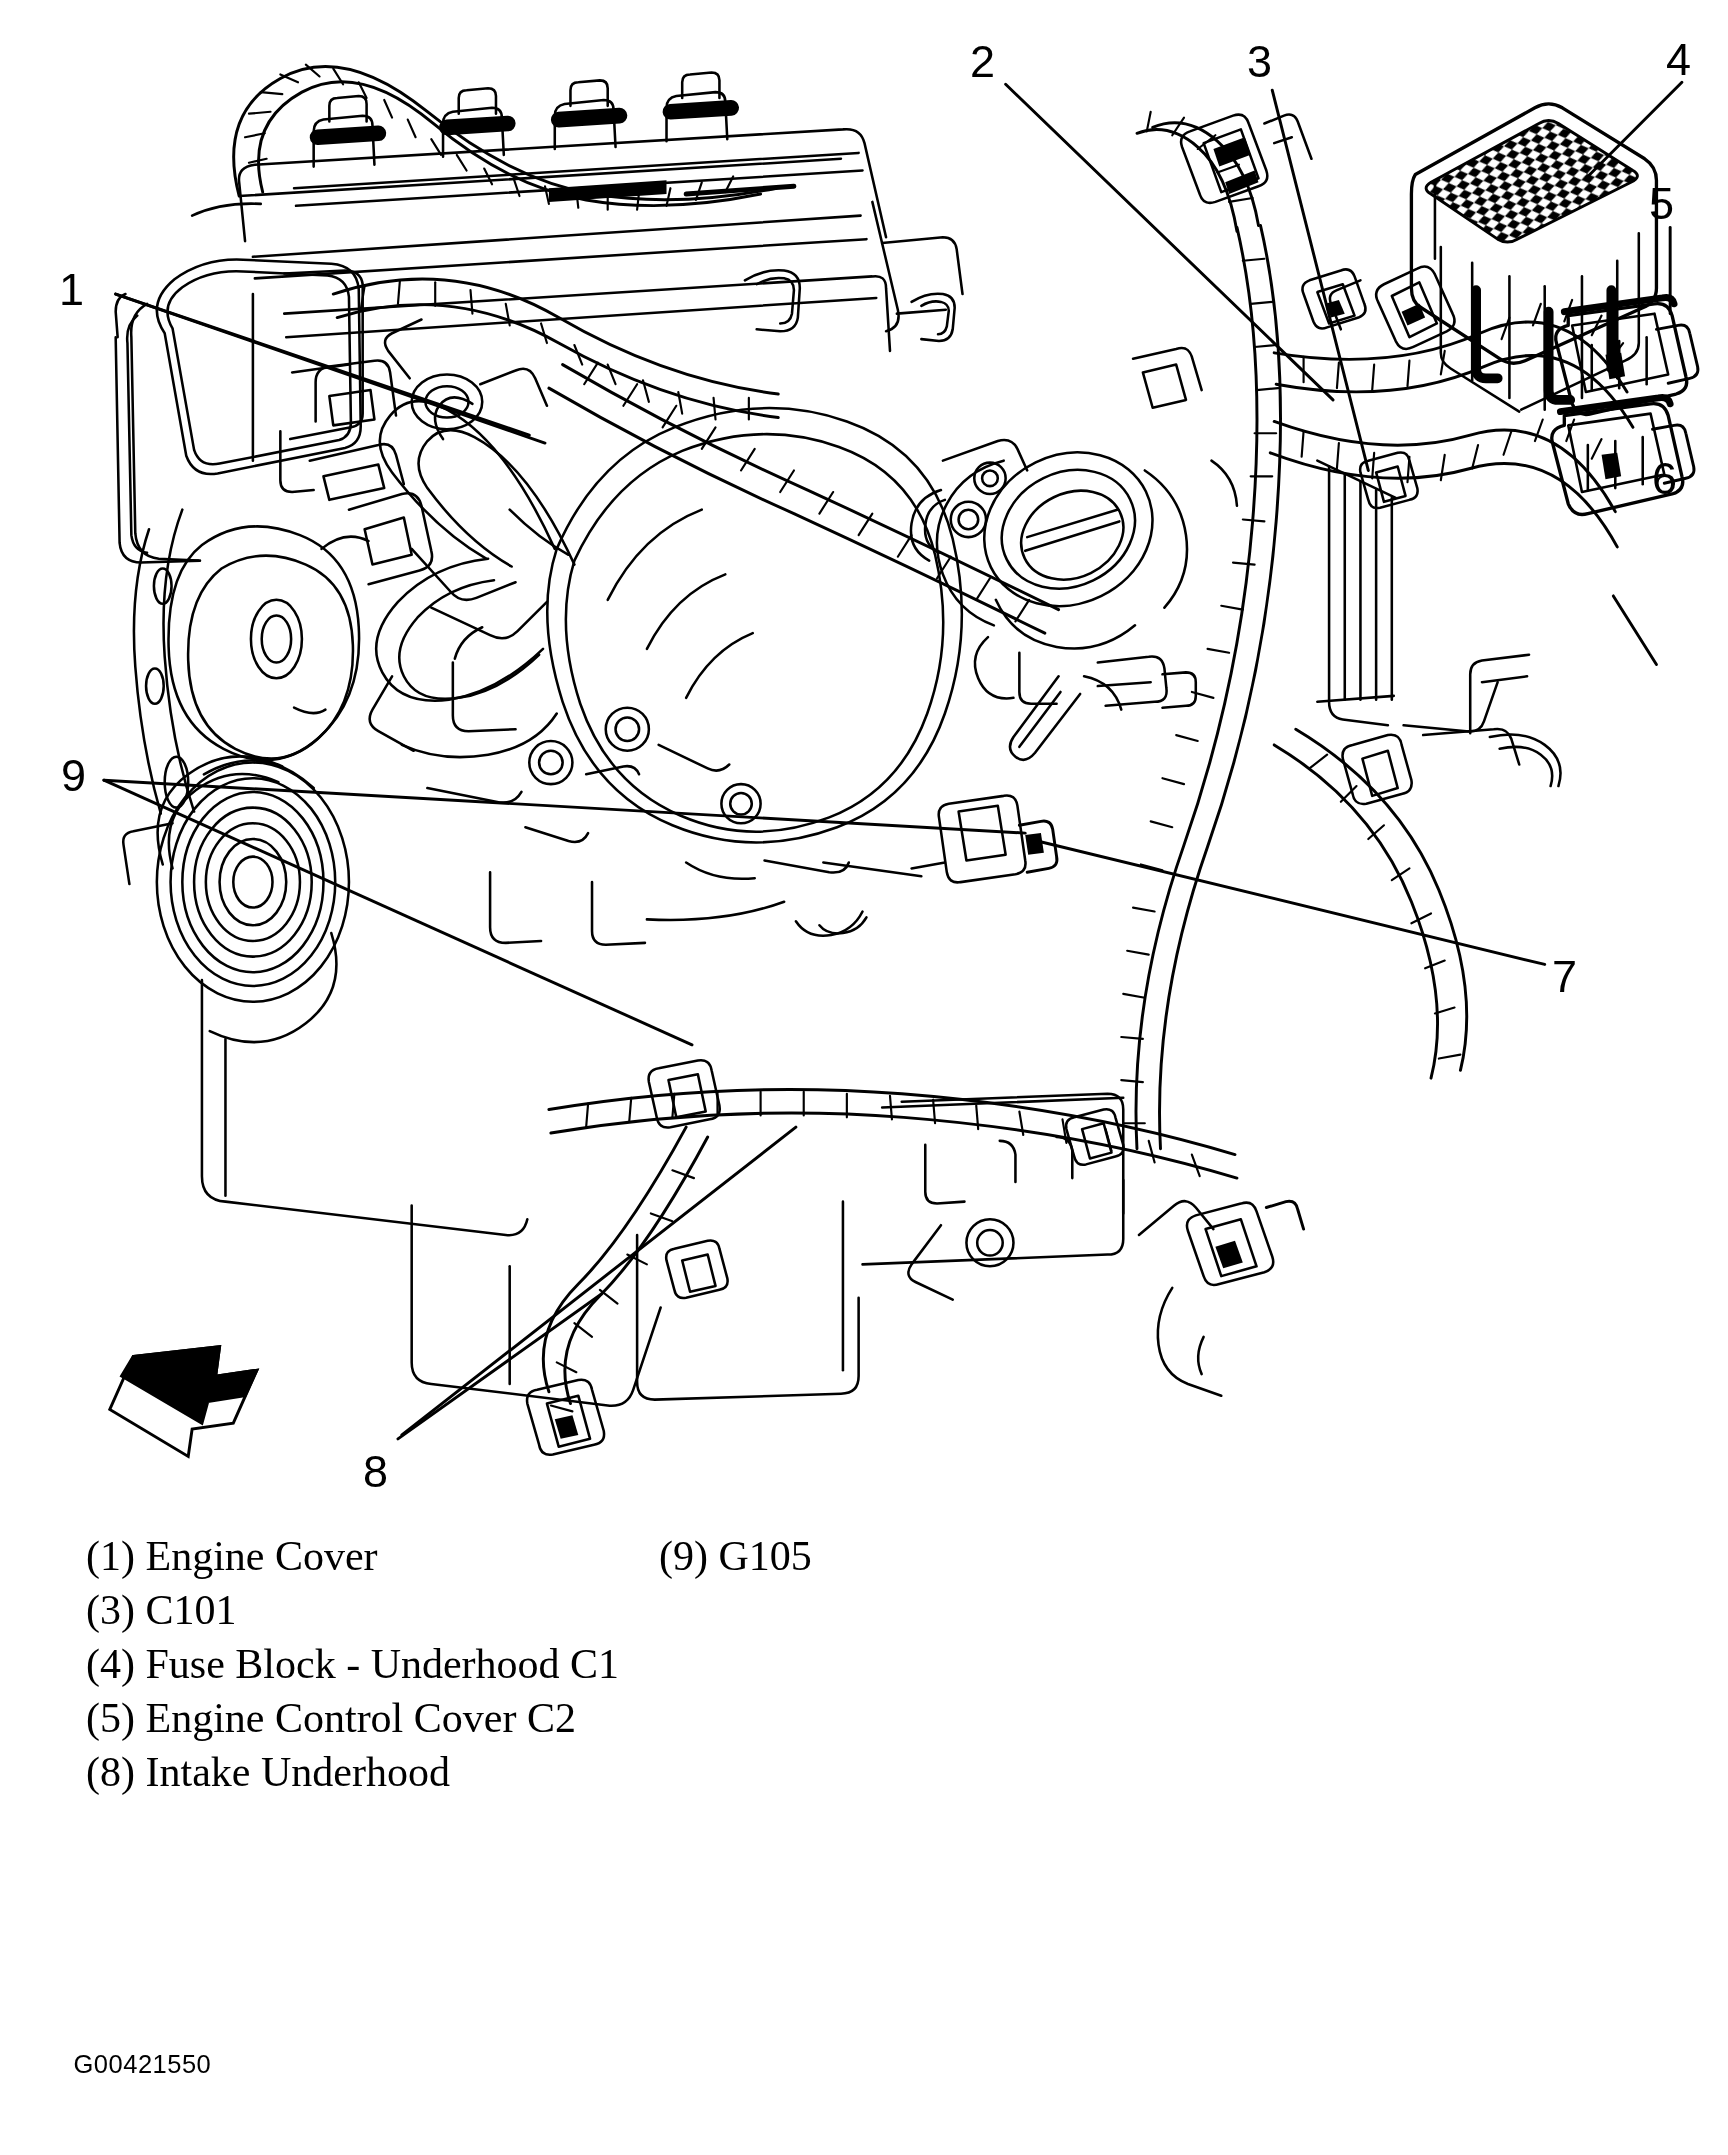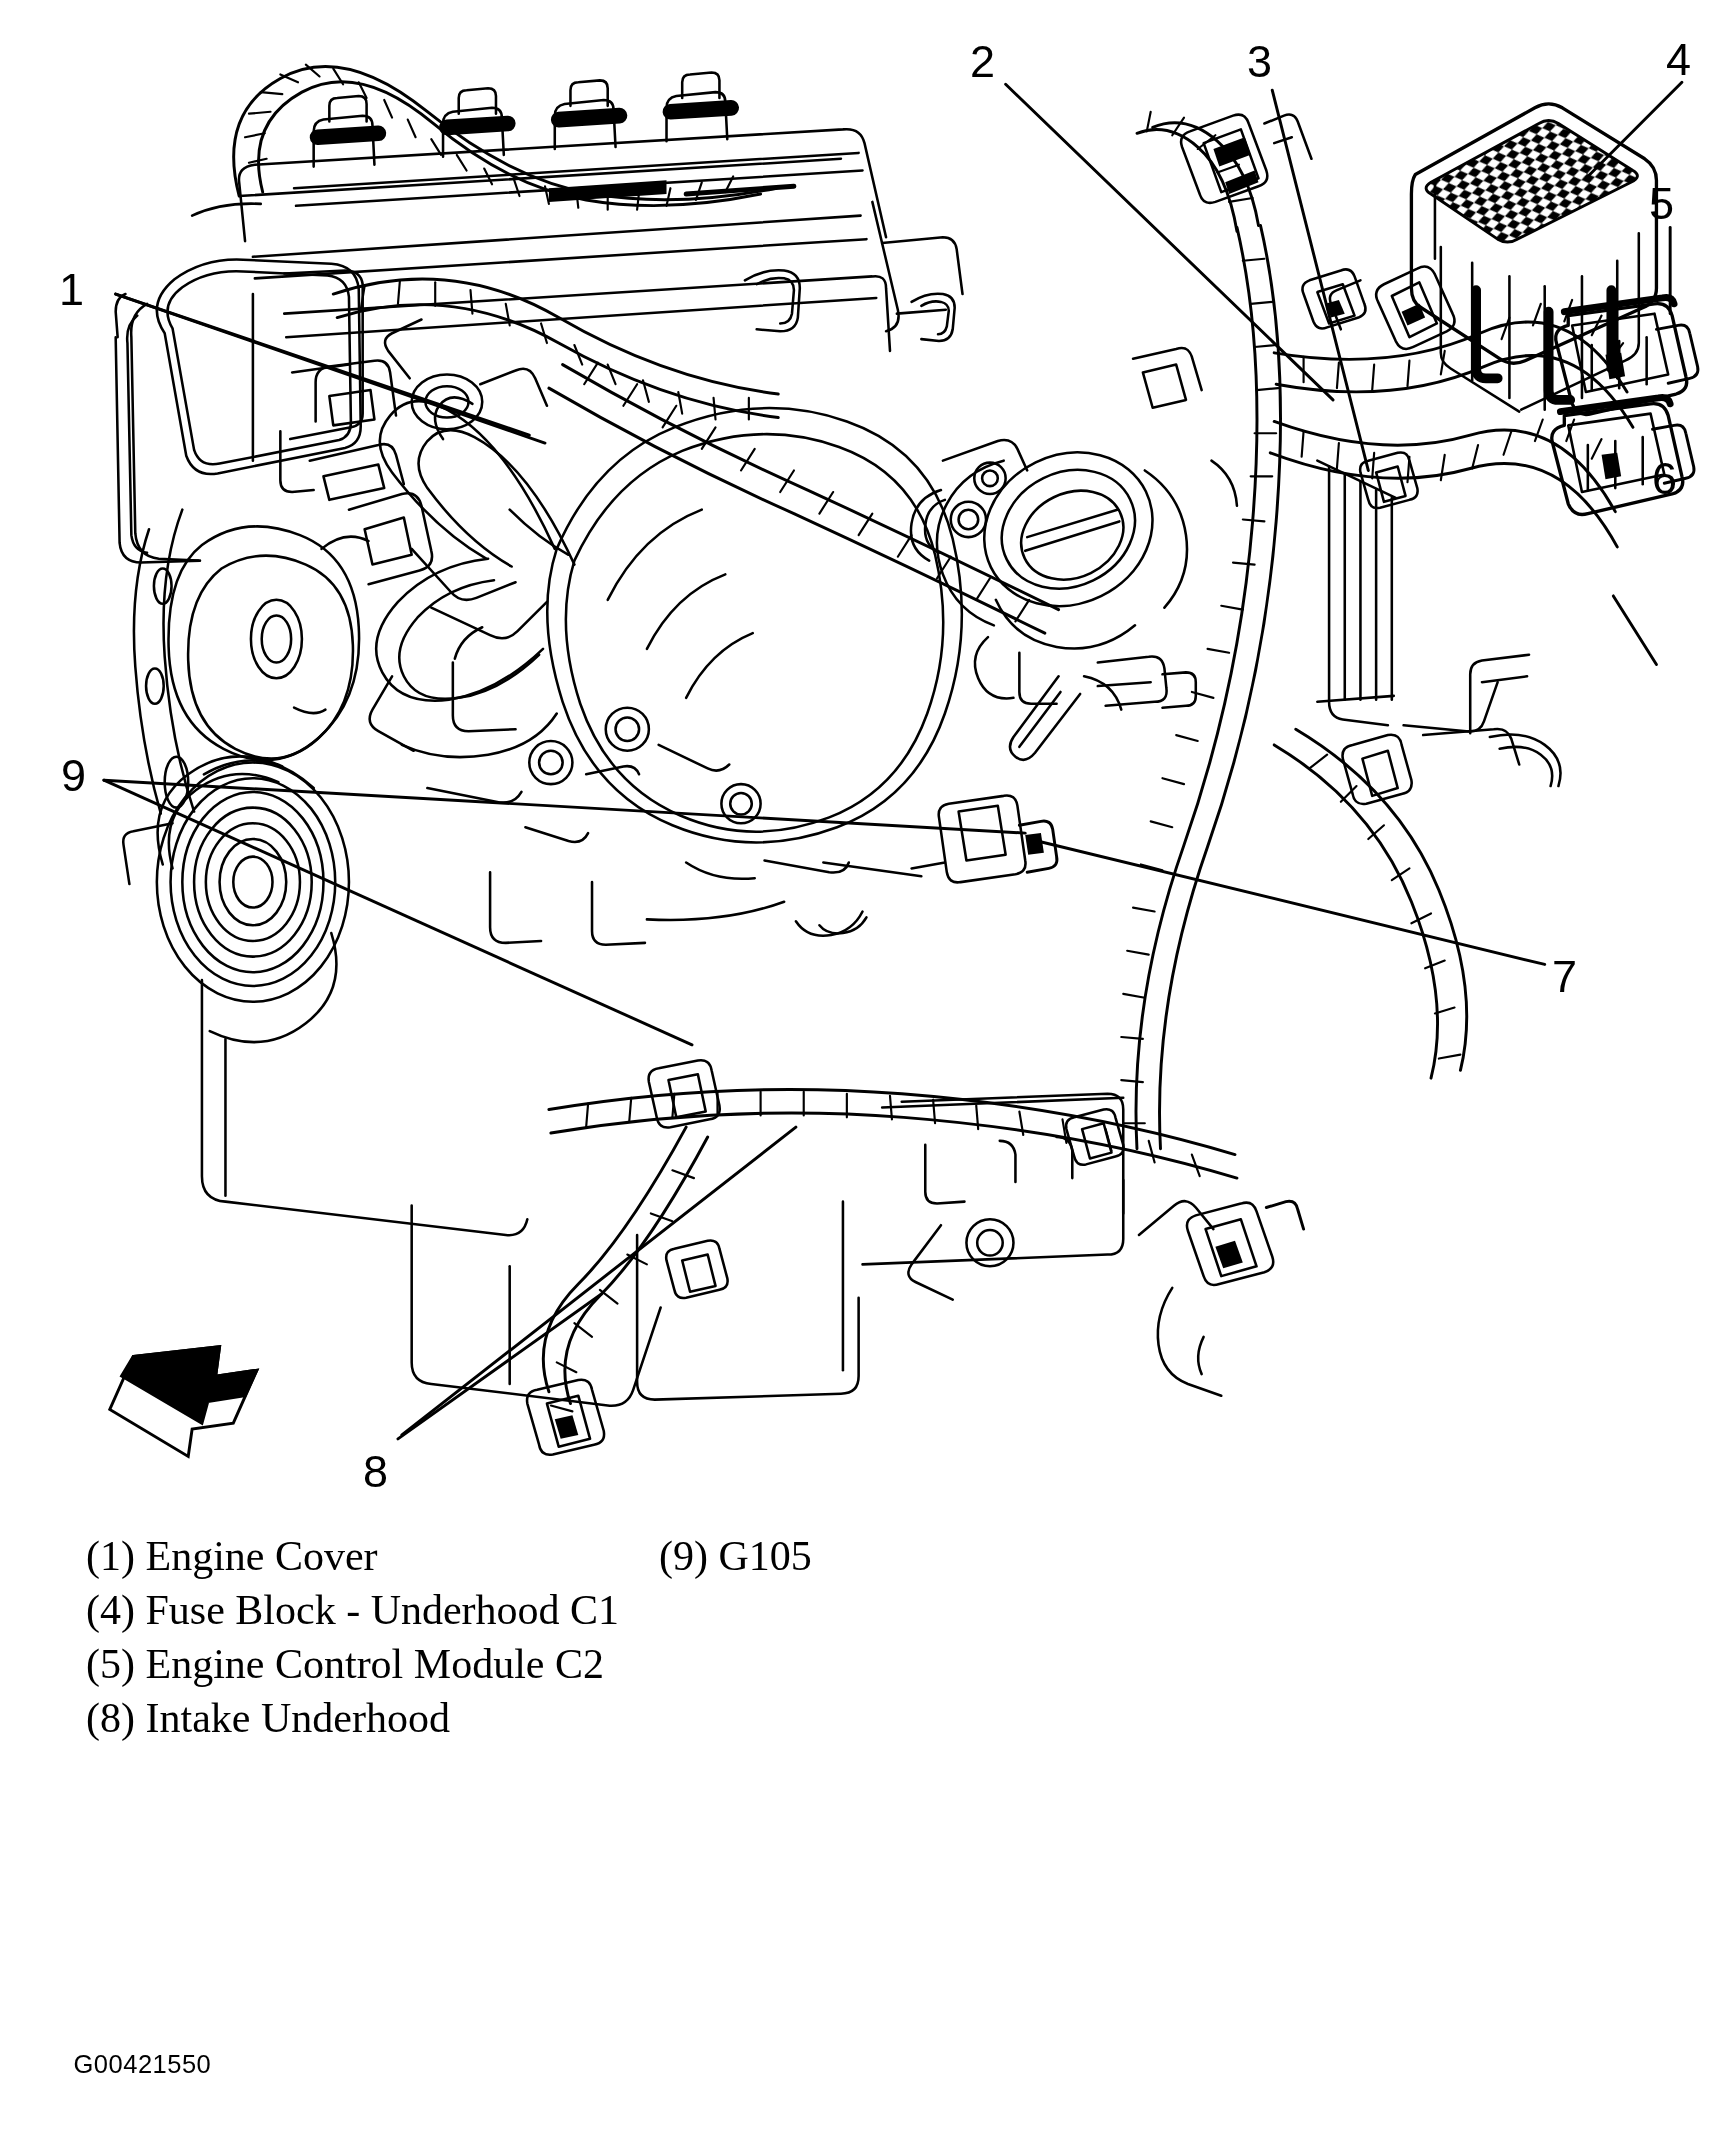--- a/index.html
+++ b/index.html
@@ -607,26 +607,30 @@
   <div class="callout" style="left:61px;  top:753px;">9</div>
 
   <div id="legend">
 
     <div class="legend-col" id="legend-col-left">
       <div class="legend-item">
         <span class="legend-num">(1)</span>
         <span class="legend-label">Engine Cover</span>
       </div>
       <div class="legend-item">
+        <span class="legend-num">(3)</span>
+        <span class="legend-label">C101</span>
+      </div>
+      <div class="legend-item">
         <span class="legend-num">(4)</span>
         <span class="legend-label">Fuse Block - Underhood C1</span>
       </div>
       <div class="legend-item">
         <span class="legend-num">(5)</span>
-        <span class="legend-label">Engine Control Module C2</span>
+        <span class="legend-label">Engine Control Cover C2</span>
       </div>
       <div class="legend-item">
         <span class="legend-num">(8)</span>
         <span class="legend-label">Intake Underhood</span>
       </div>
     </div>
 
     <div class="legend-col" id="legend-col-right">
       <div class="legend-item">
         <span class="legend-num">(9)</span>

